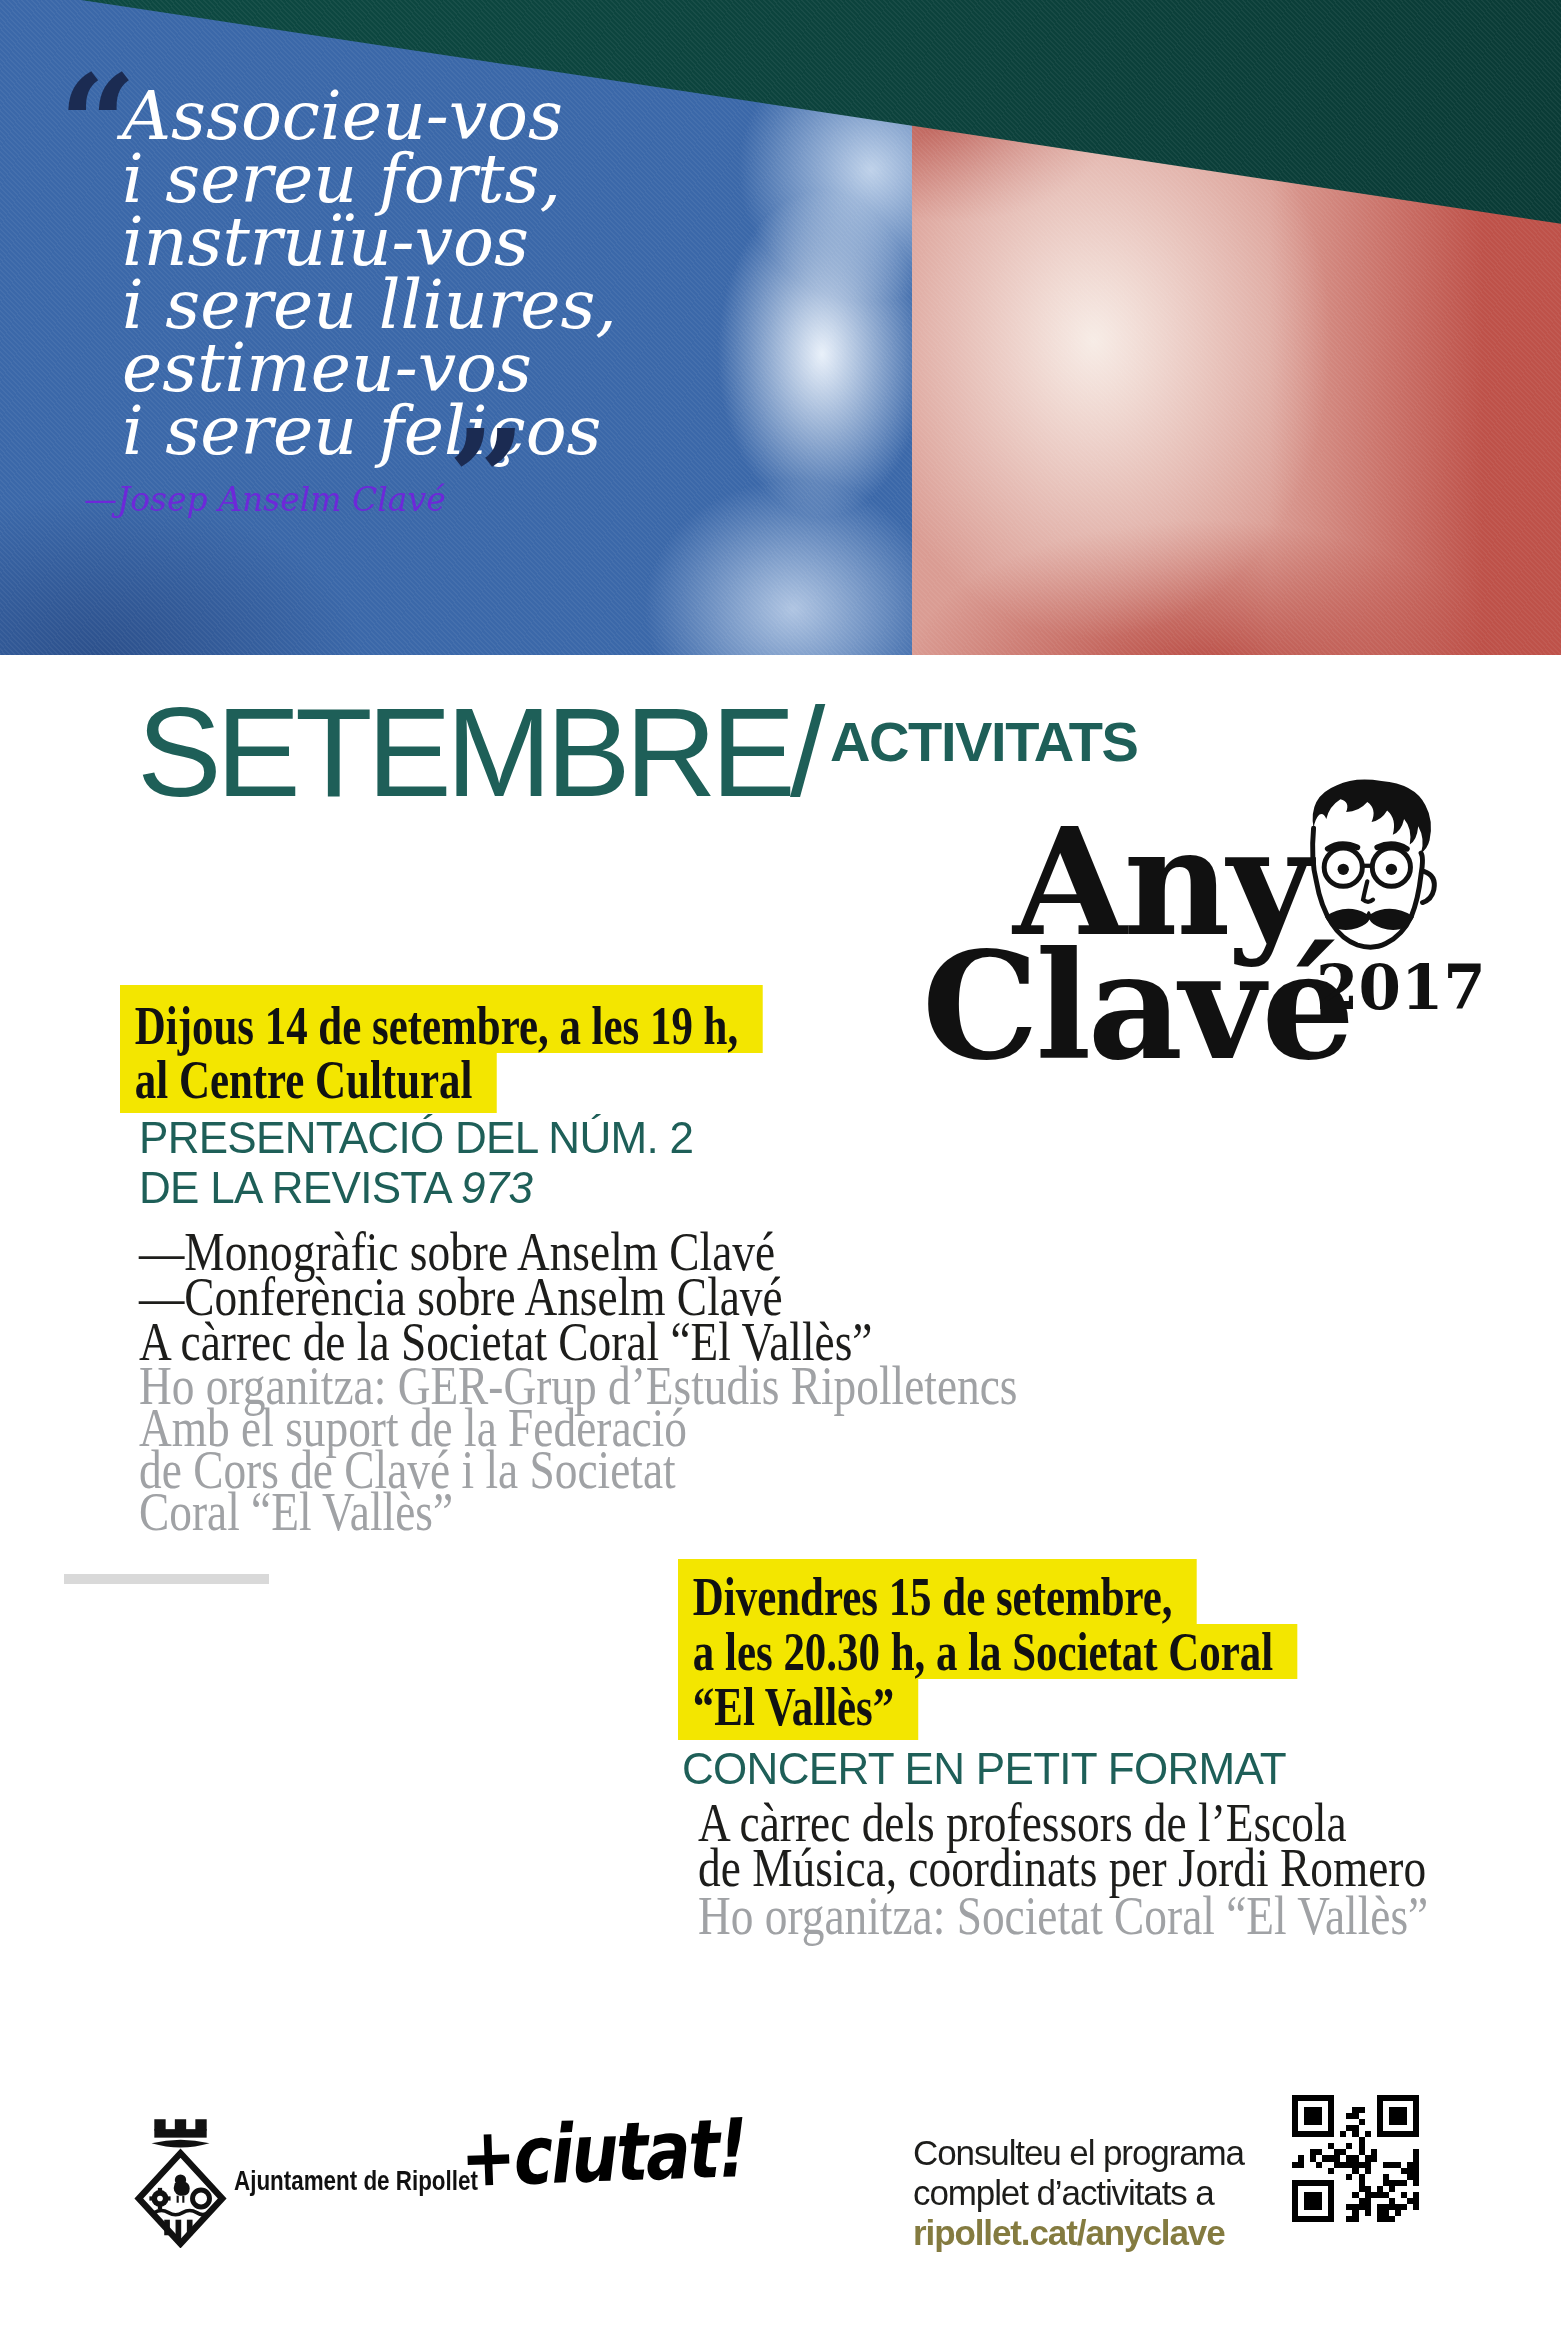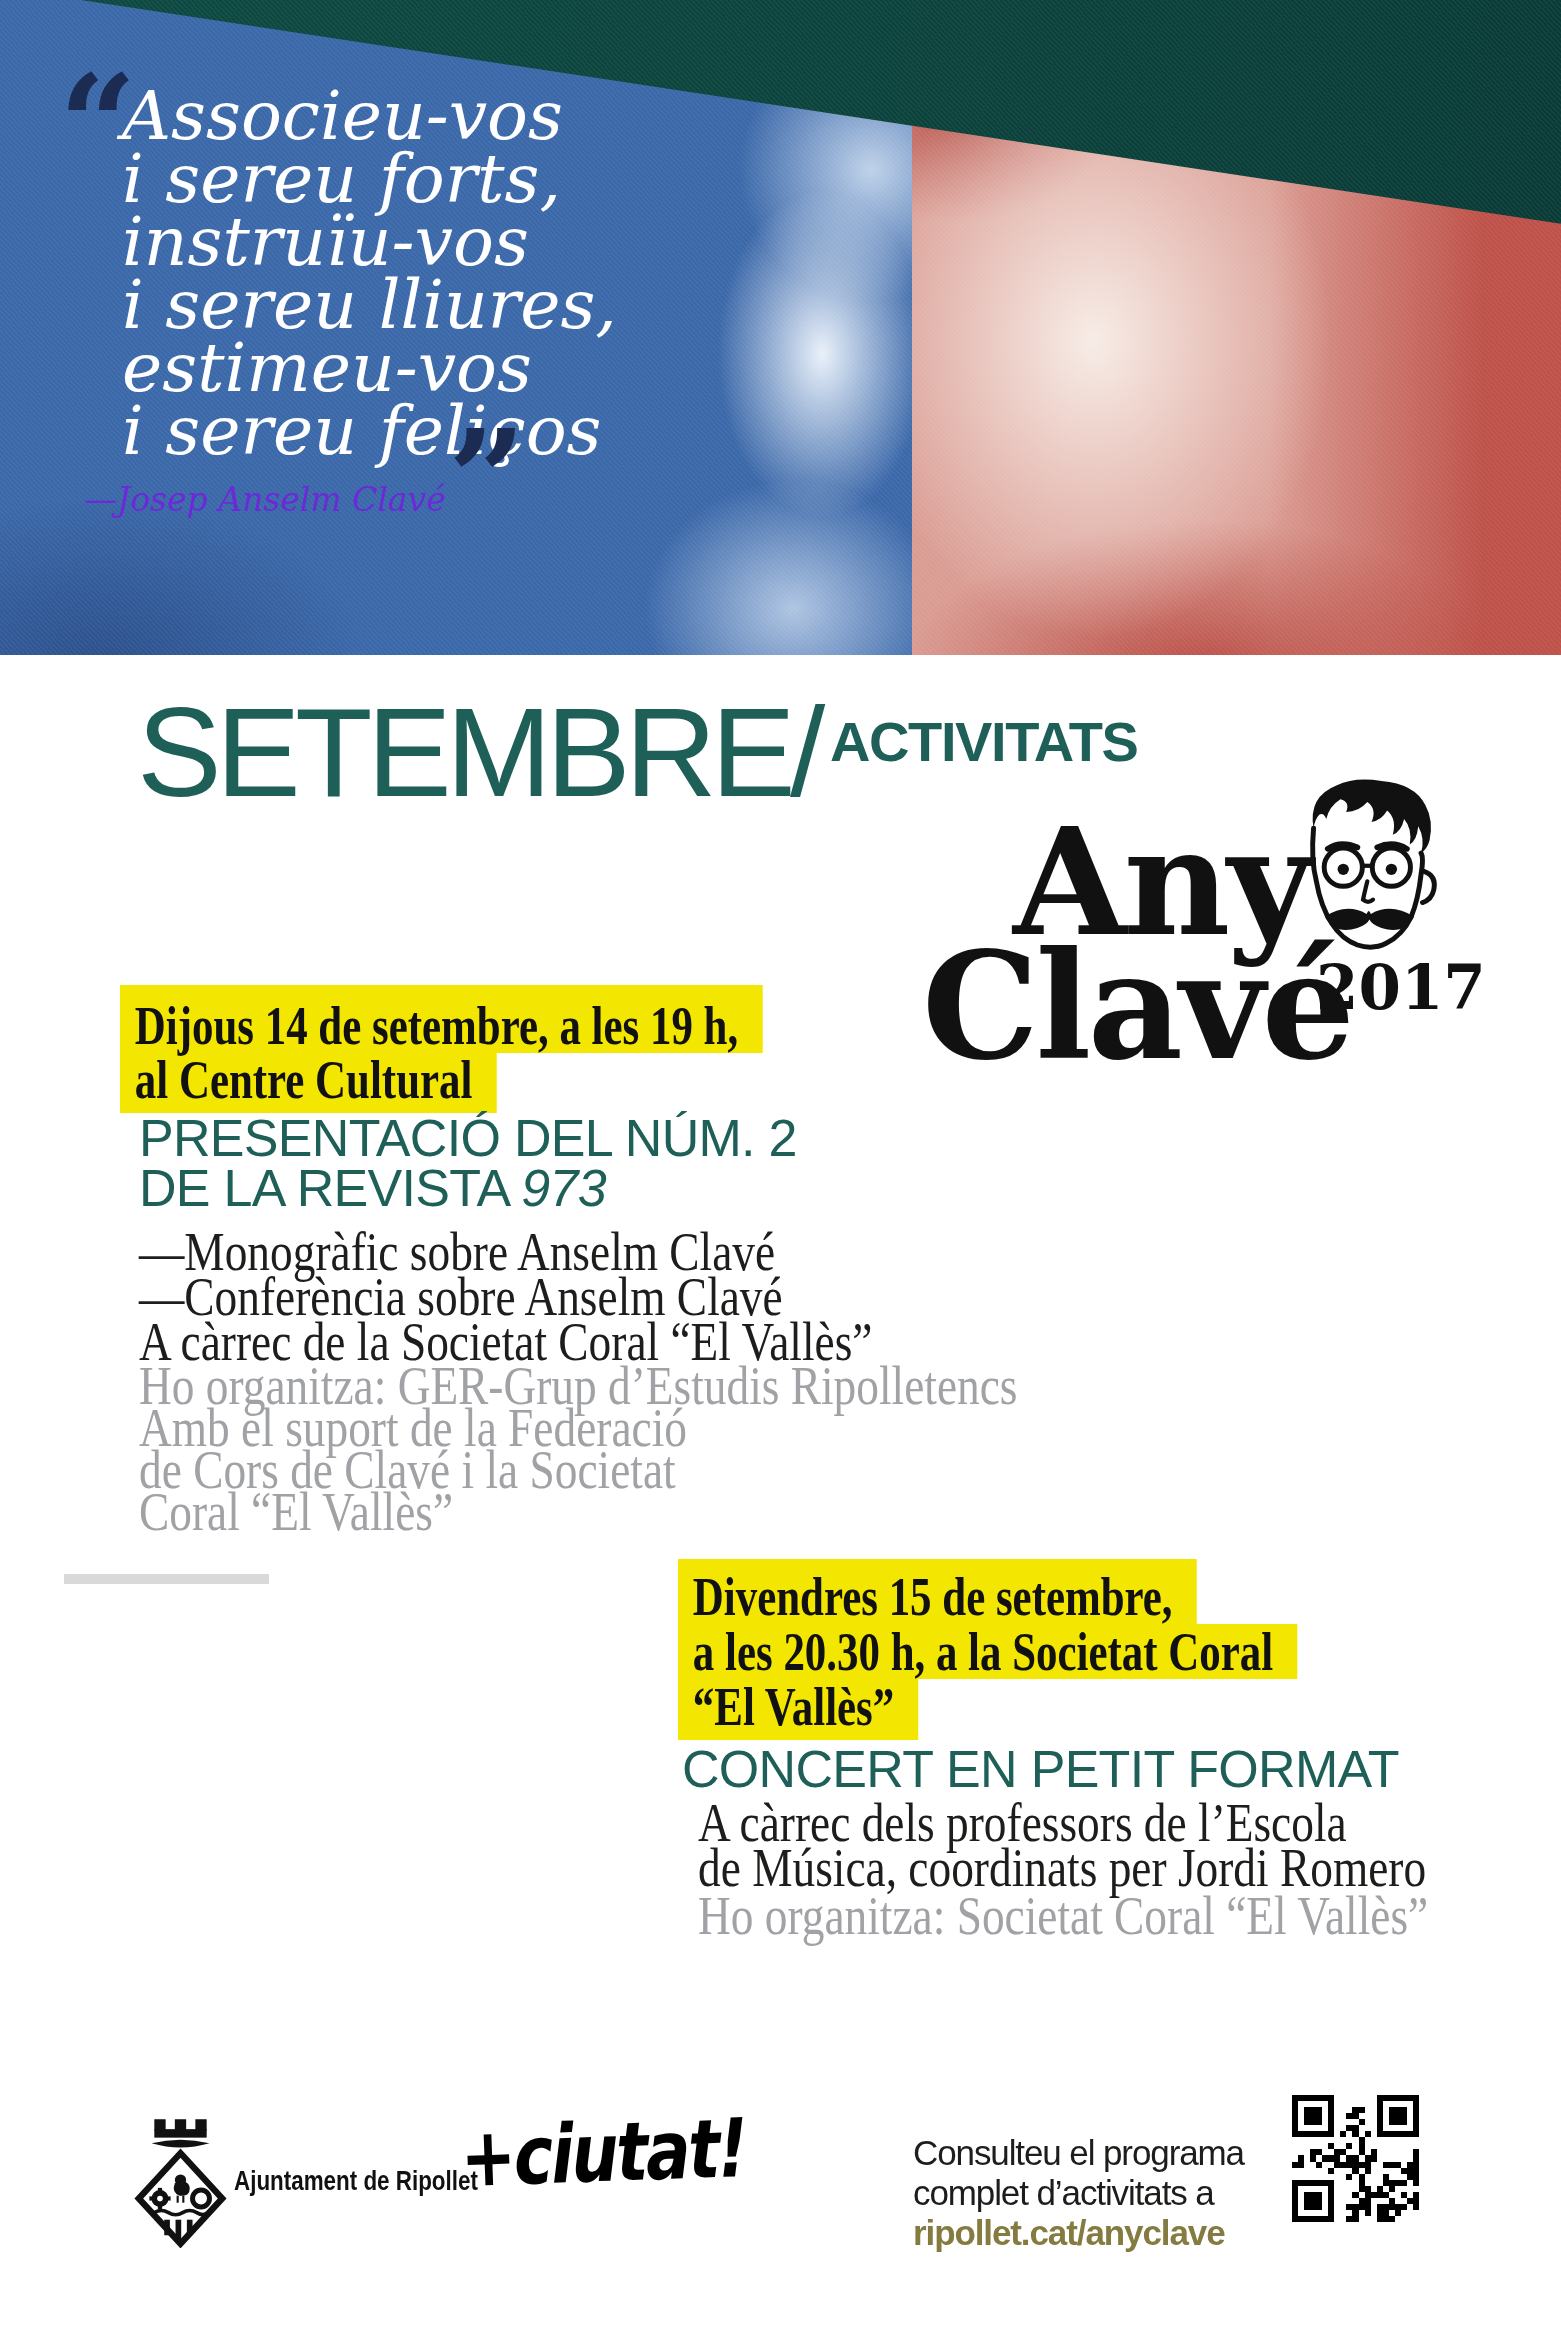--- a/index.html
+++ b/index.html
@@ -77,21 +77,21 @@
     font-size:55px;line-height:54px;padding:0 31px 0 19px;white-space:nowrap;
   }
   .when-line.first{padding-top:14px;}
   .when-line.last{padding-bottom:5.7px;}
   #when-1{left:120px;top:985px;}
   #when-2{left:678px;top:1559px;}
   #when-2 .when-line{line-height:55px;}
   #when-2 .when-line.first{padding-top:10px;}
   .event-title{
     position:absolute;font-family:"Liberation Sans",sans-serif;font-weight:400;
-    font-size:52px;line-height:50px;color:#1e5f58;letter-spacing:-0.7px;white-space:nowrap;
+    font-size:44px;line-height:50px;color:#1e5f58;letter-spacing:-0.7px;white-space:nowrap;
   }
   #title-1{left:139px;top:1113px;}
   #title-2{left:682px;top:1744px;}
   .t-italic{font-style:italic;}
   .detail-block{
     position:absolute;font-family:"Liberation Serif",serif;color:#1d1d1b;
     font-size:54px;line-height:45px;transform:scaleX(.84);transform-origin:0 0;white-space:nowrap;
   }
   #details-1{left:139px;top:1230px;}
   #details-2{left:698px;top:1801px;}

